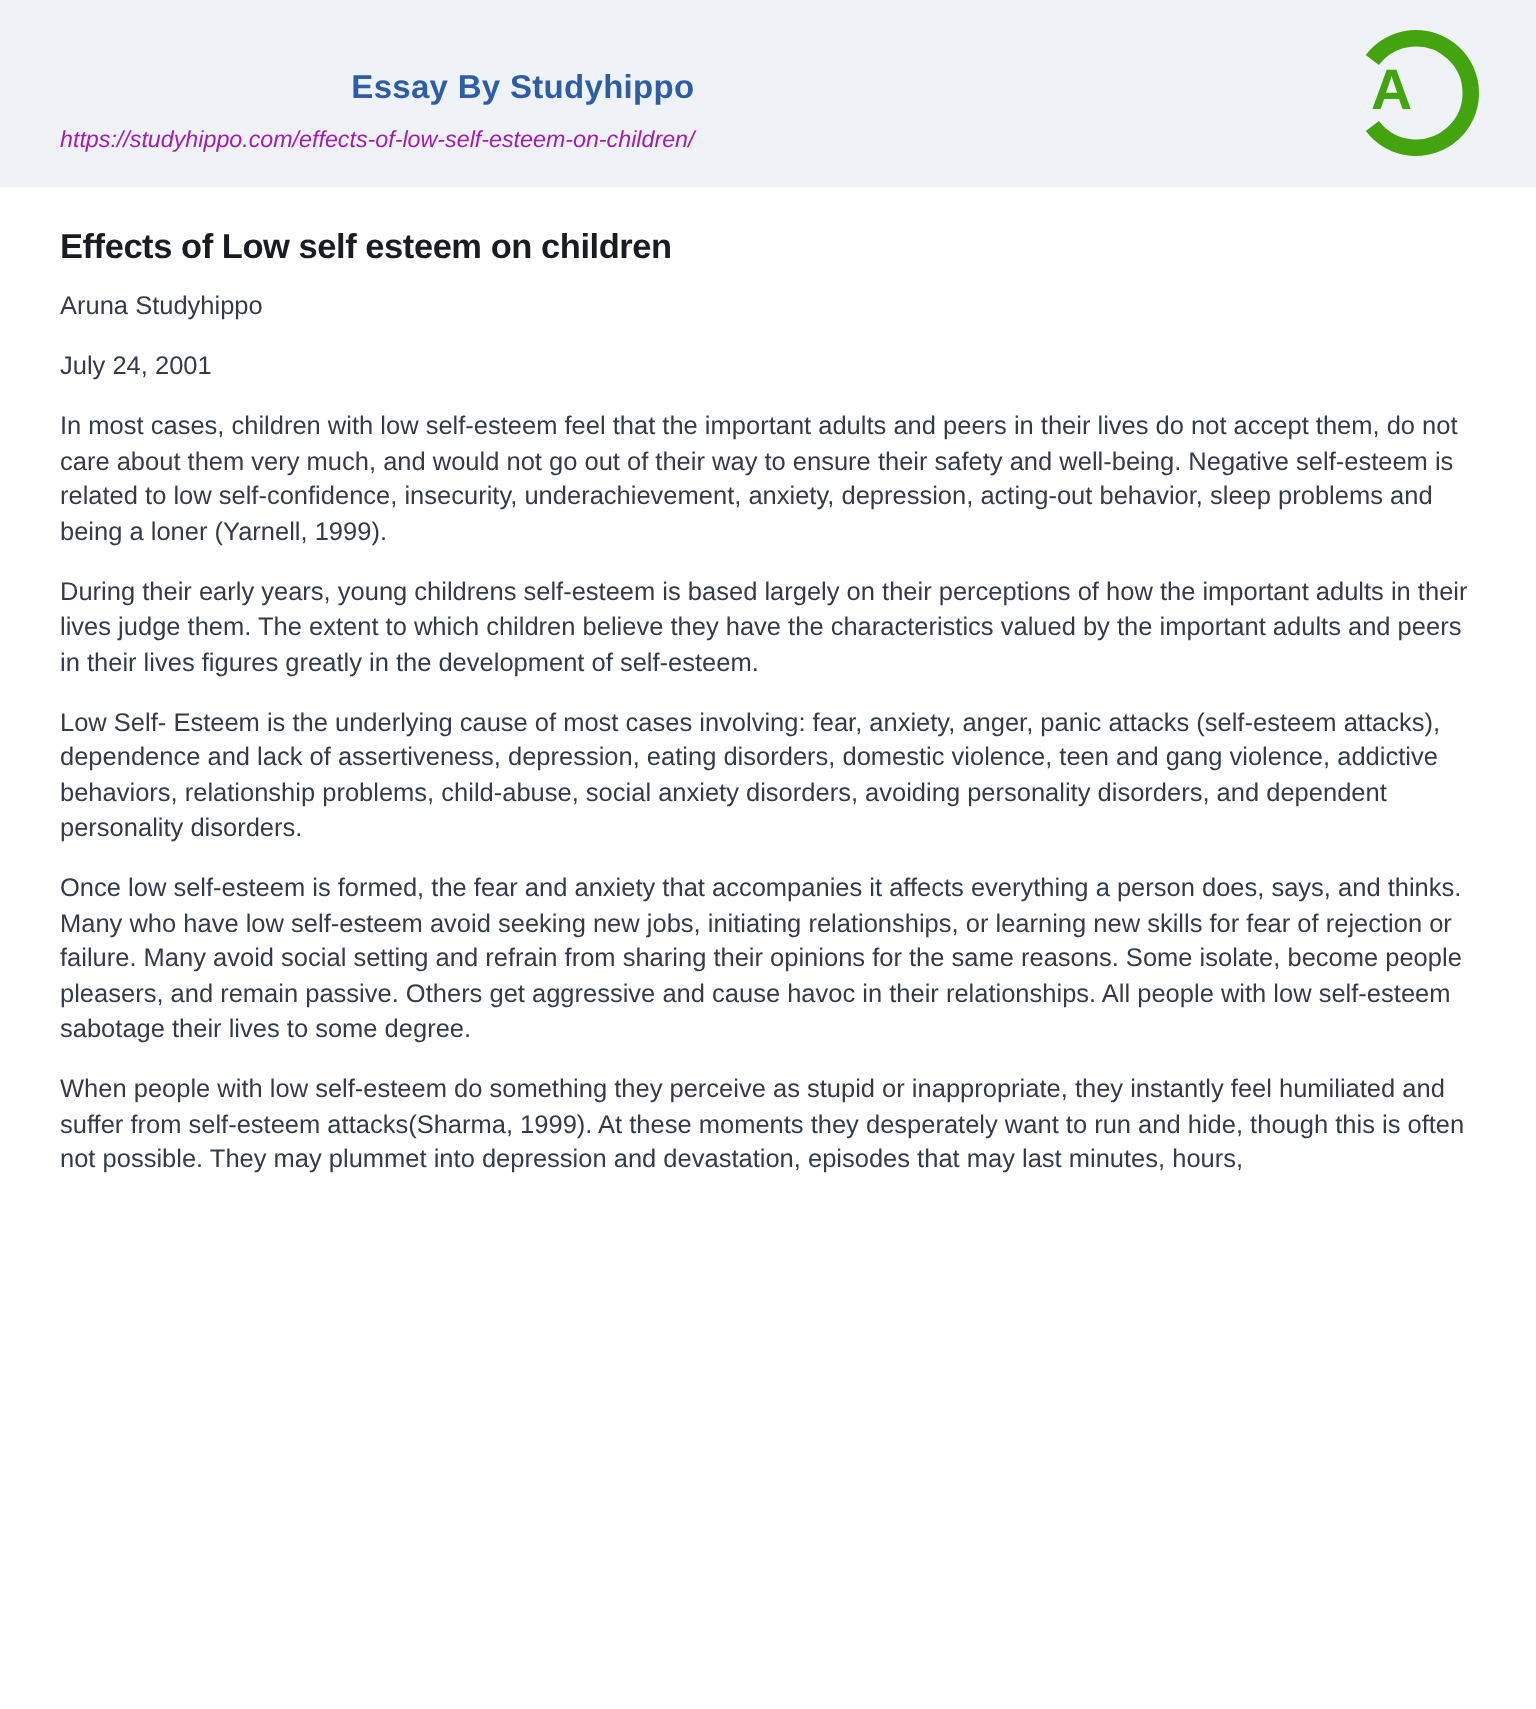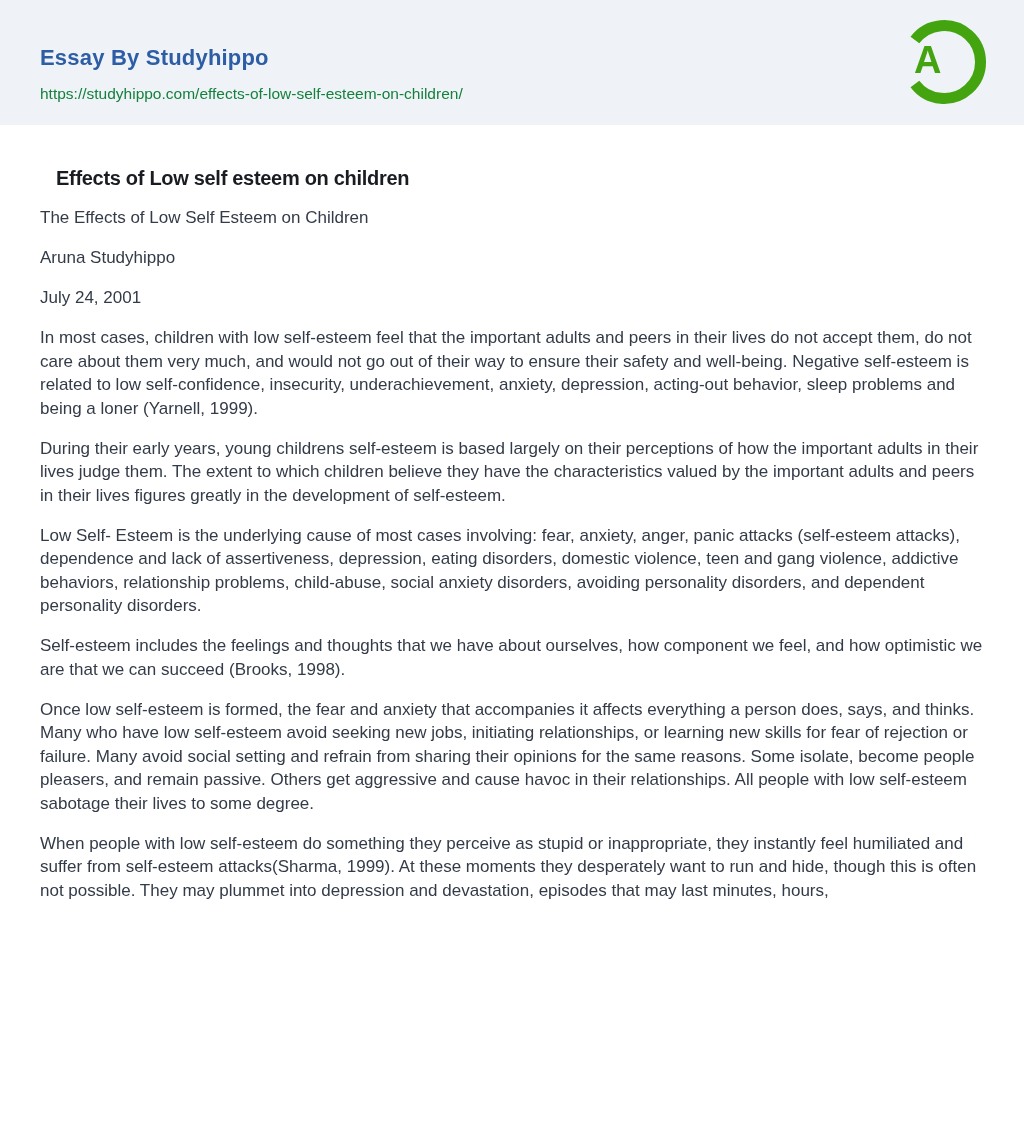--- a/index.html
+++ b/index.html
@@ -22,38 +22,40 @@
   .site-header {
     position: relative;
     width: 100%;
     height: 125px;
     background: #eff3f7;
   }
   .header-text {
     position: absolute;
     left: 40px;
     top: 44px;
+    text-align: right;
   }
   .site-title {
     display: block;
     font-size: 22px;
     font-weight: 700;
     letter-spacing: 0.2px;
     color: #2d5da4;
     text-decoration: none;
     line-height: 28px;
   }
   .essay-url {
     display: block;
     margin-top: 13px;
     font-size: 15.5px;
     font-weight: 400;
-    color: #15803d;
+    color: #a21caf;
     text-decoration: none;
     line-height: 18px;
+    font-style: italic;
   }
   .logo {
     position: absolute;
     right: 36px;
     top: 18px;
     width: 88px;
     height: 88px;
   }
   .logo svg { position: absolute; left: 0; top: 0; }
   .logo-letter {
@@ -65,22 +67,22 @@
     font-weight: 600;
     color: #43a410;
     line-height: 1;
   }
 
   
   .essay-main {
     padding: 25px 40px 0 40px;
   }
   .essay-title {
-    margin: 16px;
-    font-size: 20px;
+    margin: 0;
+    font-size: 23px;
     line-height: 1.22;
     font-weight: 700;
     letter-spacing: -0.3px;
     color: #191c21;
   }
   .essay-body .para {
     margin: 16.5px 0;
     font-size: 17px;
     line-height: 23.5px;
     font-weight: 400;
@@ -106,25 +108,23 @@
         <path d="M 14.9 22 A 36.5 36.5 0 1 1 14.9 66" fill="none" stroke="#43a410" stroke-width="11" stroke-linecap="butt"></path>
       </svg>
       <span class="logo-letter">A</span>
     </div>
   </header>
 
   <main class="essay-main">
     <h1 class="essay-title">Effects of Low self esteem on children</h1>
 
     <div class="essay-body">
-        <p class="para">The Effects of Low Self Esteem on Children</p>
         <p class="para">Aruna Studyhippo</p>
         <p class="para">July 24, 2001</p>
         <p class="para">In most cases, children with low self-esteem feel that the important adults and peers in their lives do not accept them, do not care about them very much, and would not go out of their way to ensure their safety and well-being. Negative self-esteem is related to low self-confidence, insecurity, underachievement, anxiety, depression, acting-out behavior, sleep problems and being a loner (Yarnell, 1999).</p>
         <p class="para">During their early years, young childrens self-esteem is based largely on their perceptions of how the important adults in their lives judge them. The extent to which children believe they have the characteristics valued by the important adults and peers in their lives figures greatly in the development of self-esteem.</p>
         <p class="para">Low Self- Esteem is the underlying cause of most cases involving: fear, anxiety, anger, panic attacks (self-esteem attacks), dependence and lack of assertiveness, depression, eating disorders, domestic violence, teen and gang violence, addictive behaviors, relationship problems, child-abuse, social anxiety disorders, avoiding personality disorders, and dependent personality disorders.</p>
-        <p class="para">Self-esteem includes the feelings and thoughts that we have about ourselves, how component we feel, and how optimistic we are that we can succeed (Brooks, 1998).</p>
         <p class="para">Once low self-esteem is formed, the fear and anxiety that accompanies it affects everything a person does, says, and thinks. Many who have low self-esteem avoid seeking new jobs, initiating relationships, or learning new skills for fear of rejection or failure. Many avoid social setting and refrain from sharing their opinions for the same reasons. Some isolate, become people pleasers, and remain passive. Others get aggressive and cause havoc in their relationships. All people with low self-esteem sabotage their lives to some degree.</p>
         <p class="para">When people with low self-esteem do something they perceive as stupid or inappropriate, they instantly feel humiliated and suffer from self-esteem attacks(Sharma, 1999). At these moments they desperately want to run and hide, though this is often not possible. They may plummet into depression and devastation, episodes that may last minutes, hours,</p>
       </div>
   </main>
 
 </div>
 
 </body></html>

